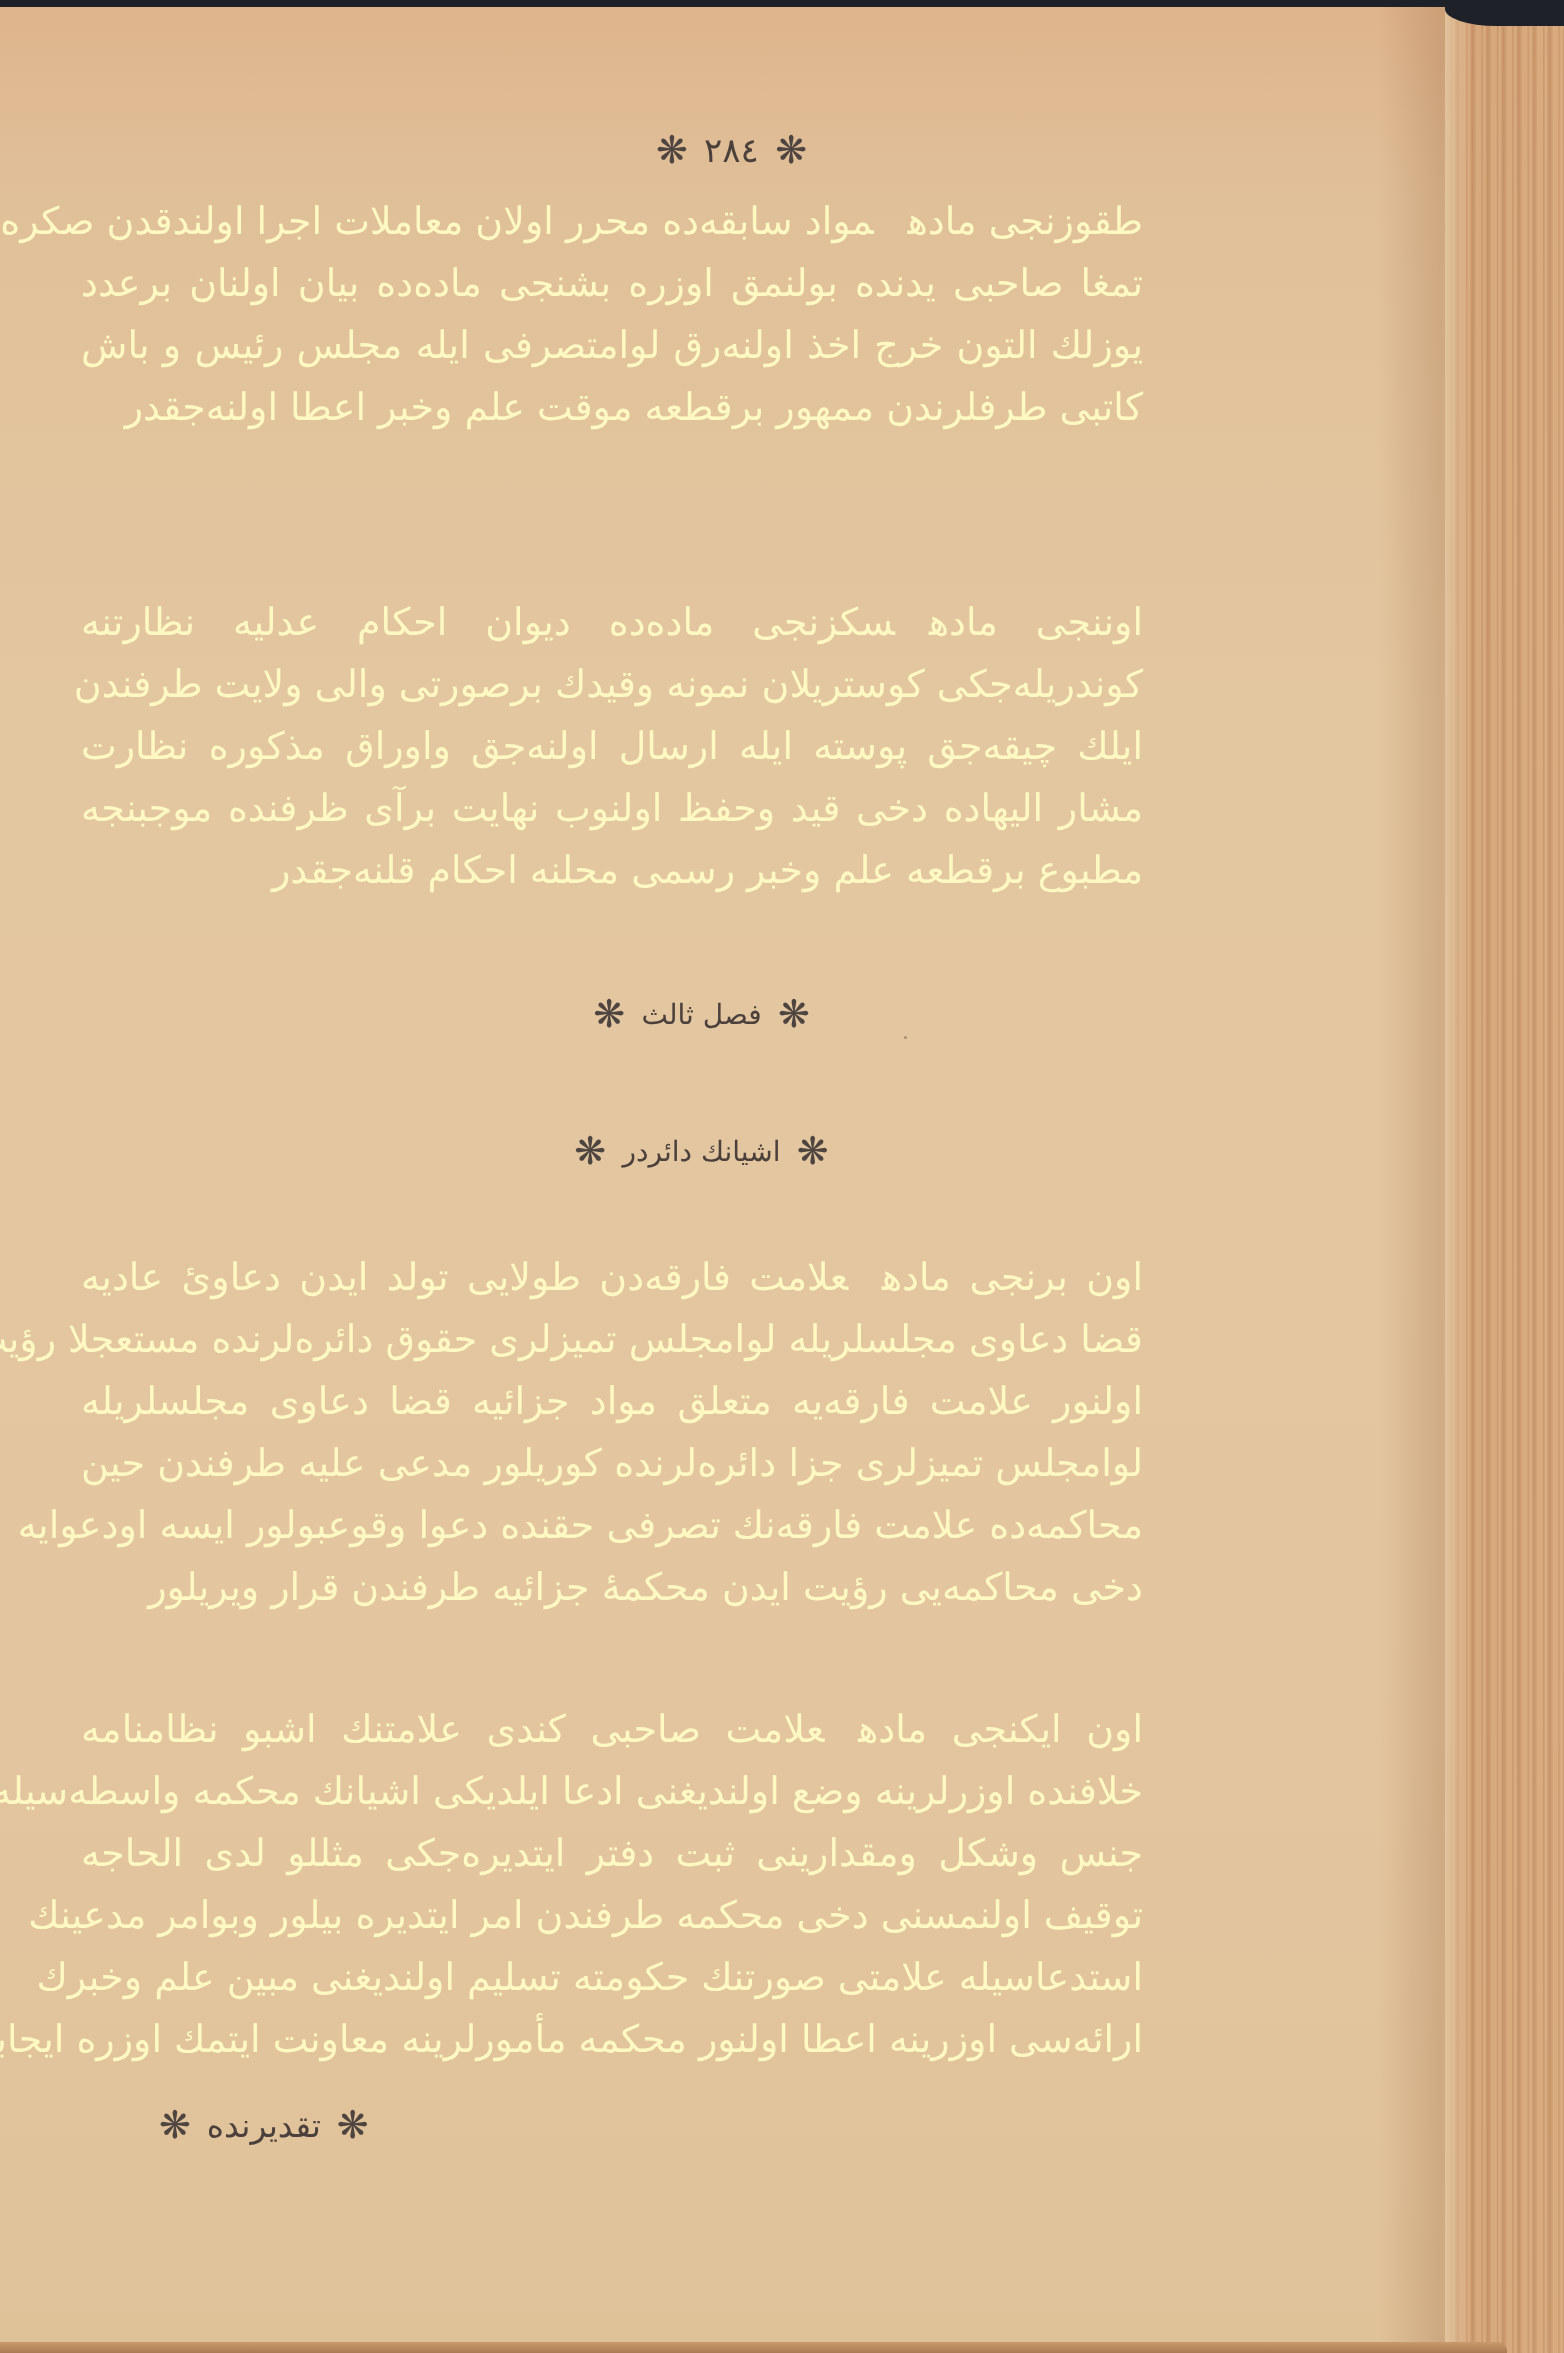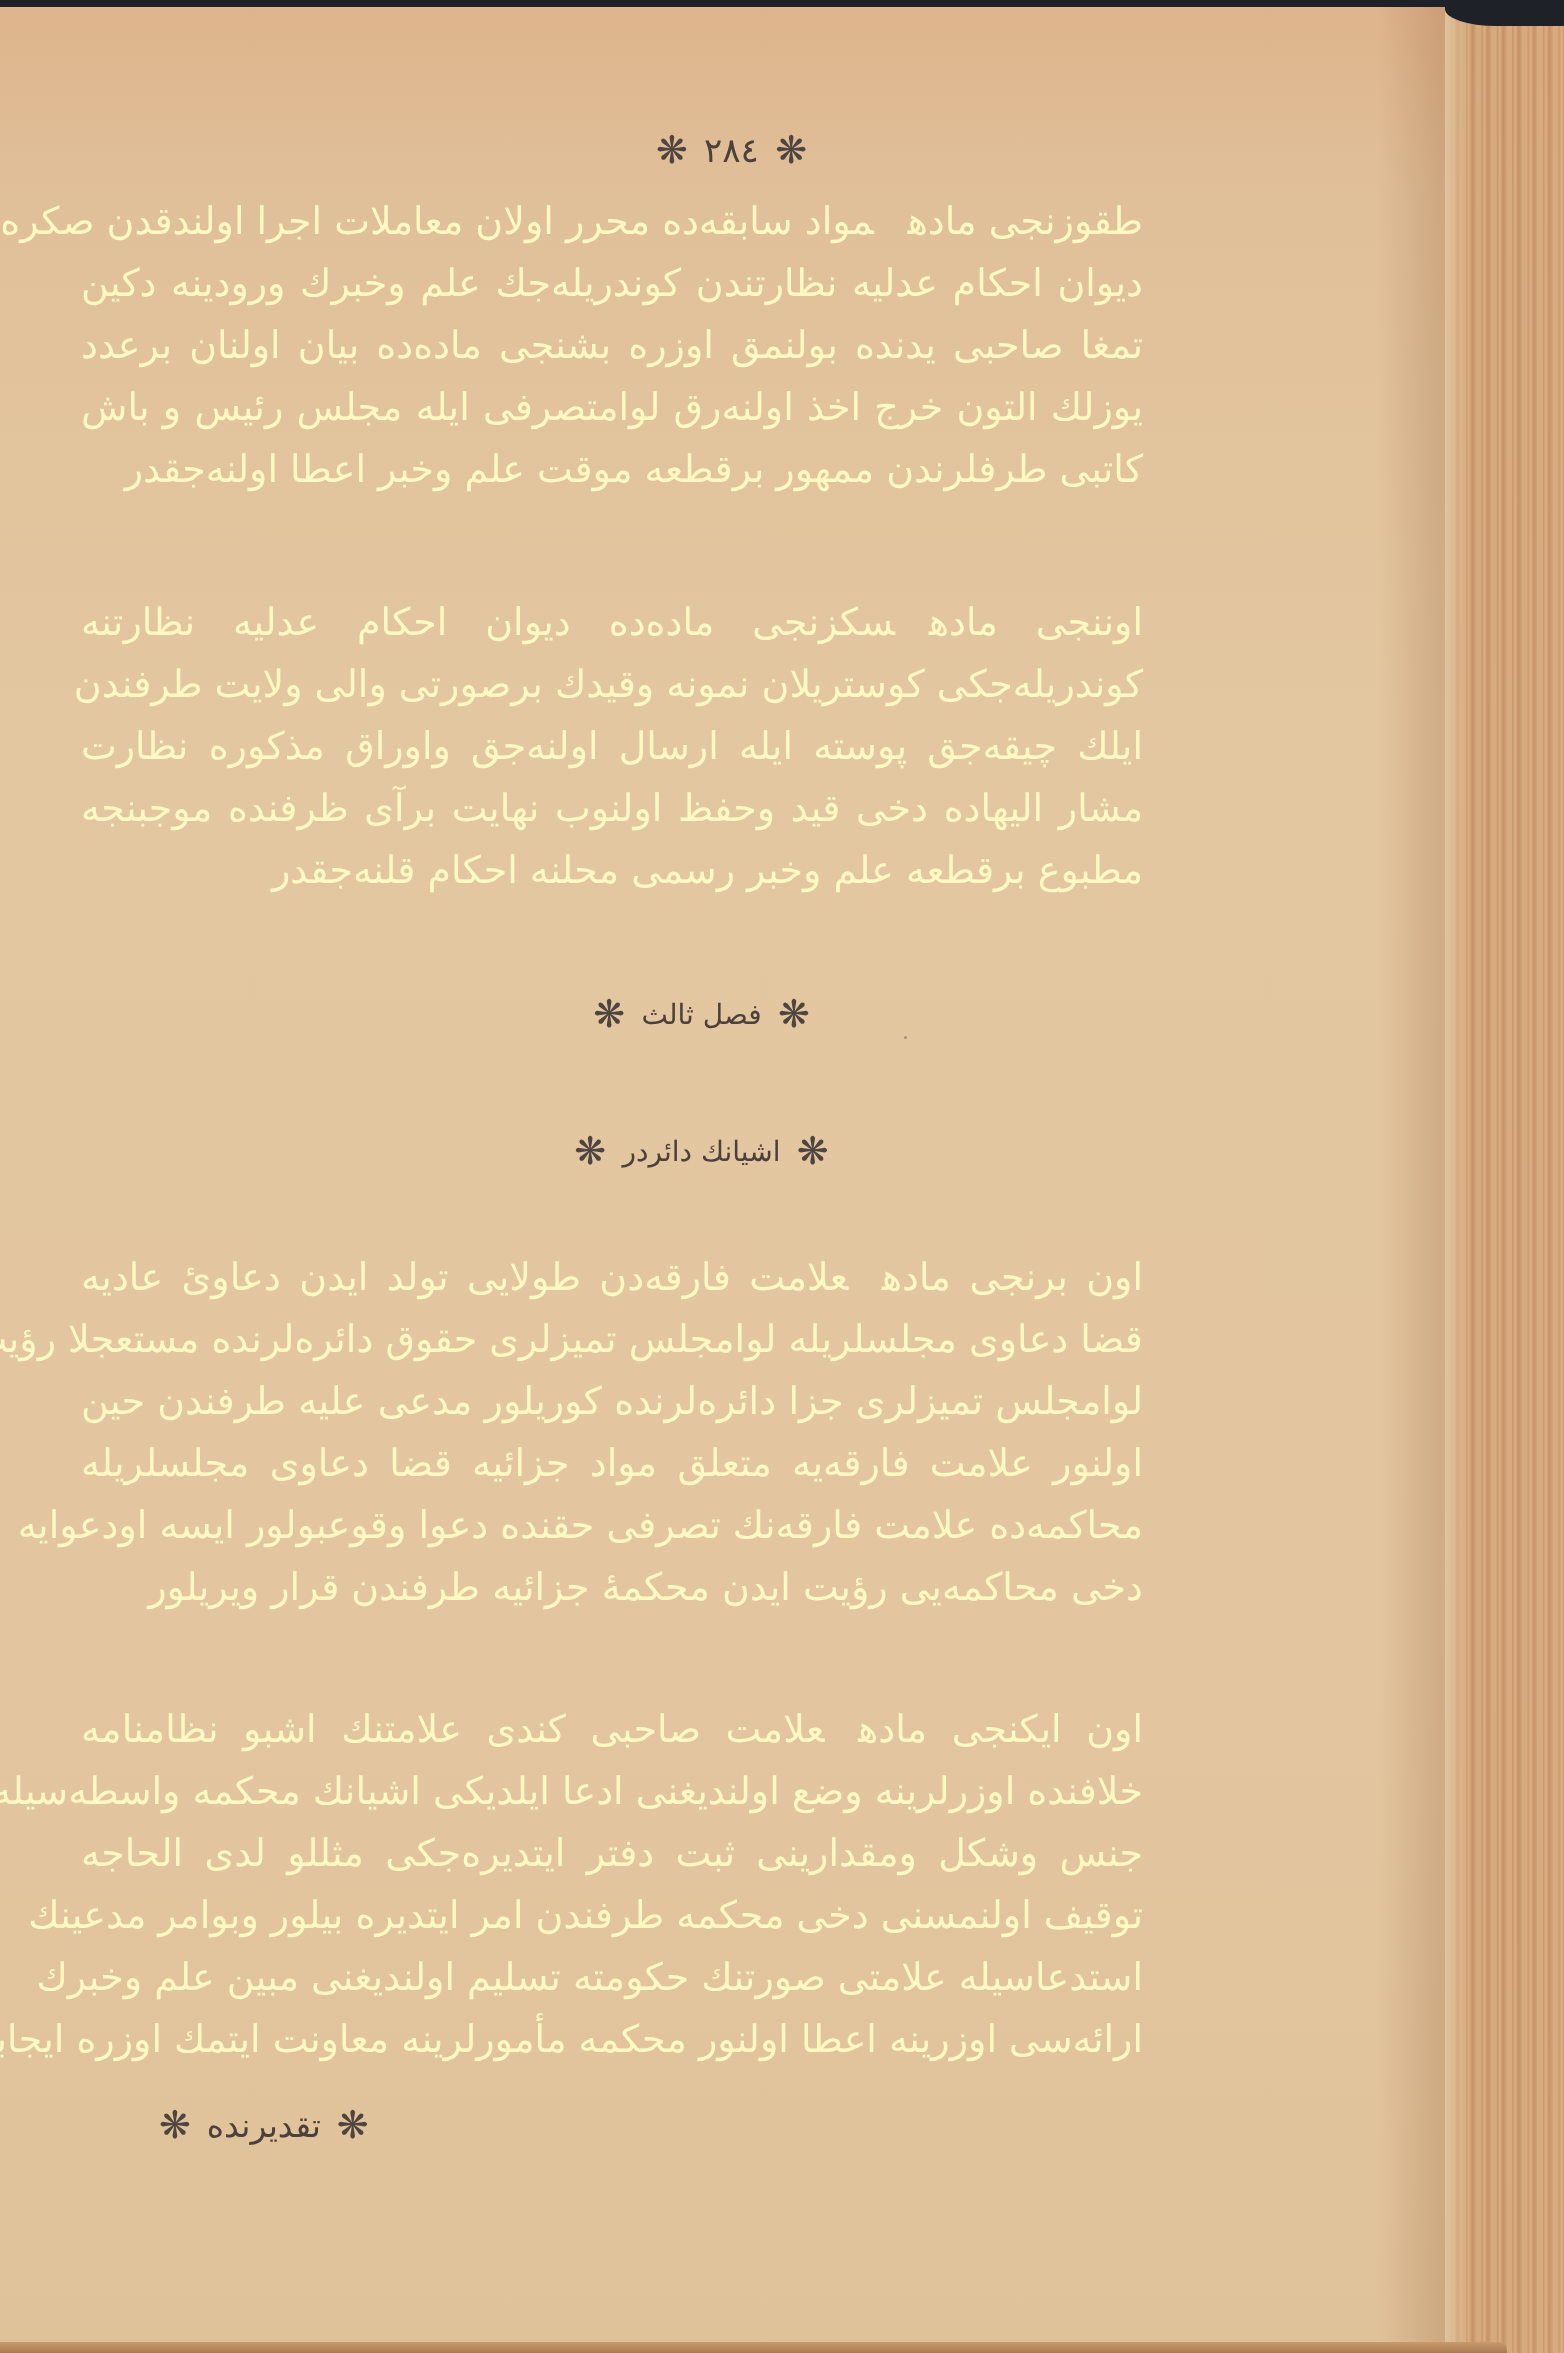--- a/index.html
+++ b/index.html
@@ -63,21 +63,20 @@
 <div class="bottom-edge"></div>
 
 <div class="centered page-number">
   <span class="orn">❋</span>
   <span class="heading-text">٢٨٤</span>
   <span class="orn">❋</span>
 </div>
 
 <div class="text-block" style="top:190px;">
   <span class="line"><span class="article-label">طقوزنجی ماده</span><span>مواد سابقه‌ده محرر اولان معاملات اجرا اولندقدن صکره</span></span>
-  <span class="line">دیوان احکام عدلیه نظارتندن کوندریله‌جك علم وخبرك ورودینه دکین</span>
   <span class="line">تمغا صاحبی یدنده بولنمق اوزره بشنجی ماده‌ده بیان اولنان برعدد</span>
   <span class="line">یوزلك التون خرج اخذ اولنه‌رق لوامتصرفی ایله مجلس رئیس و باش</span>
   <span class="line last">کاتبی طرفلرندن ممهور برقطعه موقت علم وخبر اعطا اولنه‌جقدر</span>
 </div>
 
 <div class="text-block" style="top:591px;">
   <span class="line"><span class="article-label">اوننجی ماده</span><span>سکزنجی ماده‌ده دیوان احکام عدلیه نظارتنه</span></span>
   <span class="line">کوندریله‌جکی کوستریلان نمونه وقیدك برصورتی والی ولایت طرفندن</span>
   <span class="line">ایلك چیقه‌جق پوسته ایله ارسال اولنه‌جق واوراق مذکوره نظارت</span>
   <span class="line">مشار الیهاده دخی قید وحفظ اولنوب نهایت برآی ظرفنده موجبنجه</span>
@@ -93,22 +92,22 @@
 
 <div class="centered" style="top:1129px; left:-81px;">
   <span class="orn">❋</span>
   <span class="heading-text">اشیانك دائردر</span>
   <span class="orn">❋</span>
 </div>
 
 <div class="text-block" style="top:1246px;">
   <span class="line"><span class="article-label">اون برنجی ماده</span><span>علامت فارقه‌دن طولایی تولد ایدن دعاوئ عادیه</span></span>
   <span class="line">قضا دعاوی مجلسلریله لوامجلس تمیزلری حقوق دائره‌لرنده مستعجلا رؤیت</span>
+  <span class="line">اولنور علامت فارقه‌یه متعلق مواد جزائیه قضا دعاوی مجلسلریله</span>
   <span class="line">لوامجلس تمیزلری جزا دائره‌لرنده کوریلور مدعی علیه طرفندن حین</span>
-  <span class="line">اولنور علامت فارقه‌یه متعلق مواد جزائیه قضا دعاوی مجلسلریله</span>
   <span class="line">محاکمه‌ده علامت فارقه‌نك تصرفی حقنده دعوا وقوعبولور ایسه اودعوایه</span>
   <span class="line last">دخی محاکمه‌یی رؤیت ایدن محکمهٔ جزائیه طرفندن قرار ویریلور</span>
 </div>
 
 <div class="text-block" style="top:1698px;">
   <span class="line"><span class="article-label">اون ایکنجی ماده</span><span>علامت صاحبی کندی علامتنك اشبو نظامنامه</span></span>
   <span class="line">خلافنده اوزرلرینه وضع اولندیغنی ادعا ایلدیکی اشیانك محکمه واسطه‌سیله</span>
   <span class="line">جنس وشکل ومقدارینی ثبت دفتر ایتدیره‌جکی مثللو لدی الحاجه</span>
   <span class="line">توقیف اولنمسنی دخی محکمه طرفندن امر ایتدیره بیلور وبوامر مدعینك</span>
   <span class="line">استدعاسیله علامتی صورتنك حکومته تسلیم اولندیغنی مبین علم وخبرك</span>

